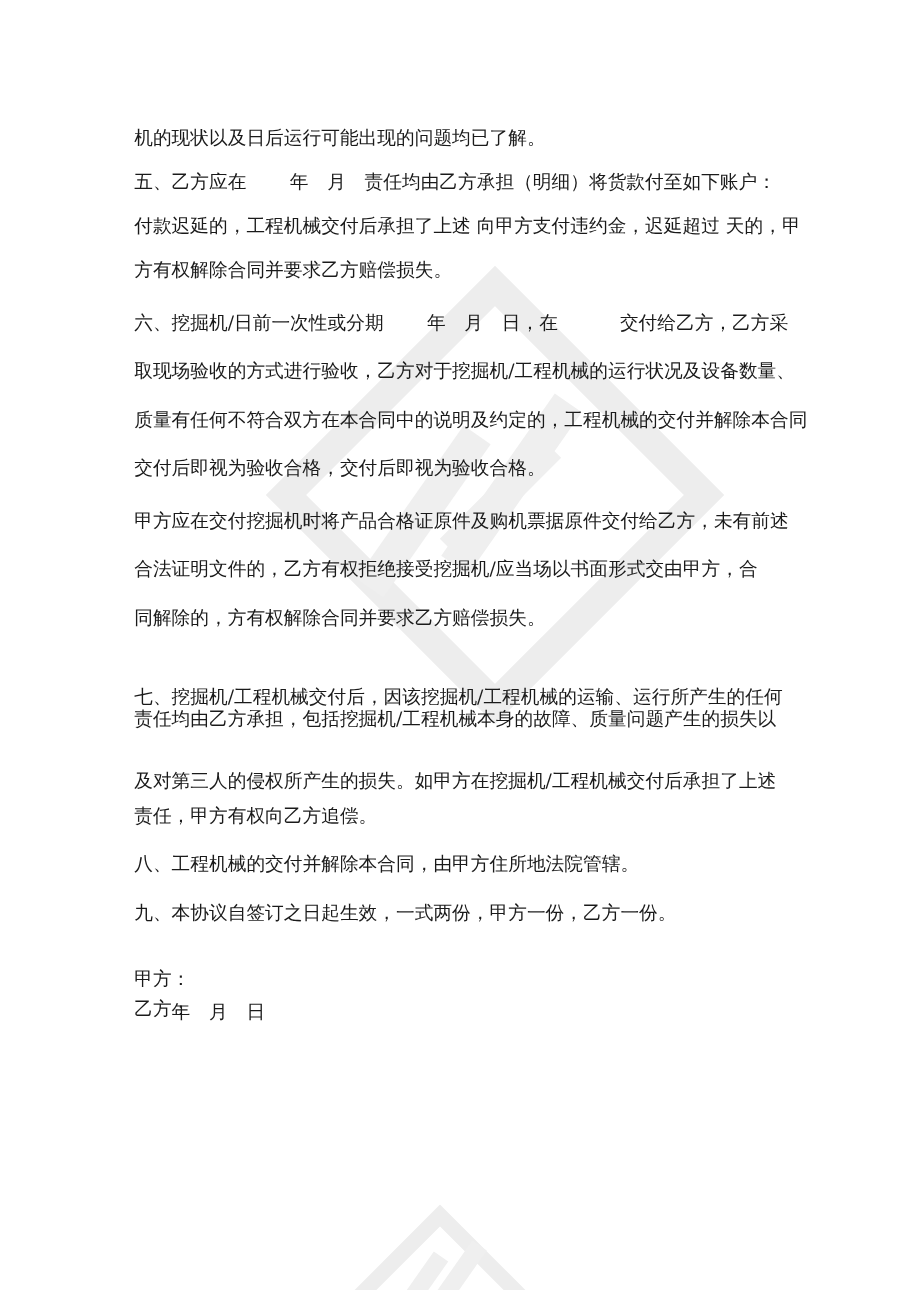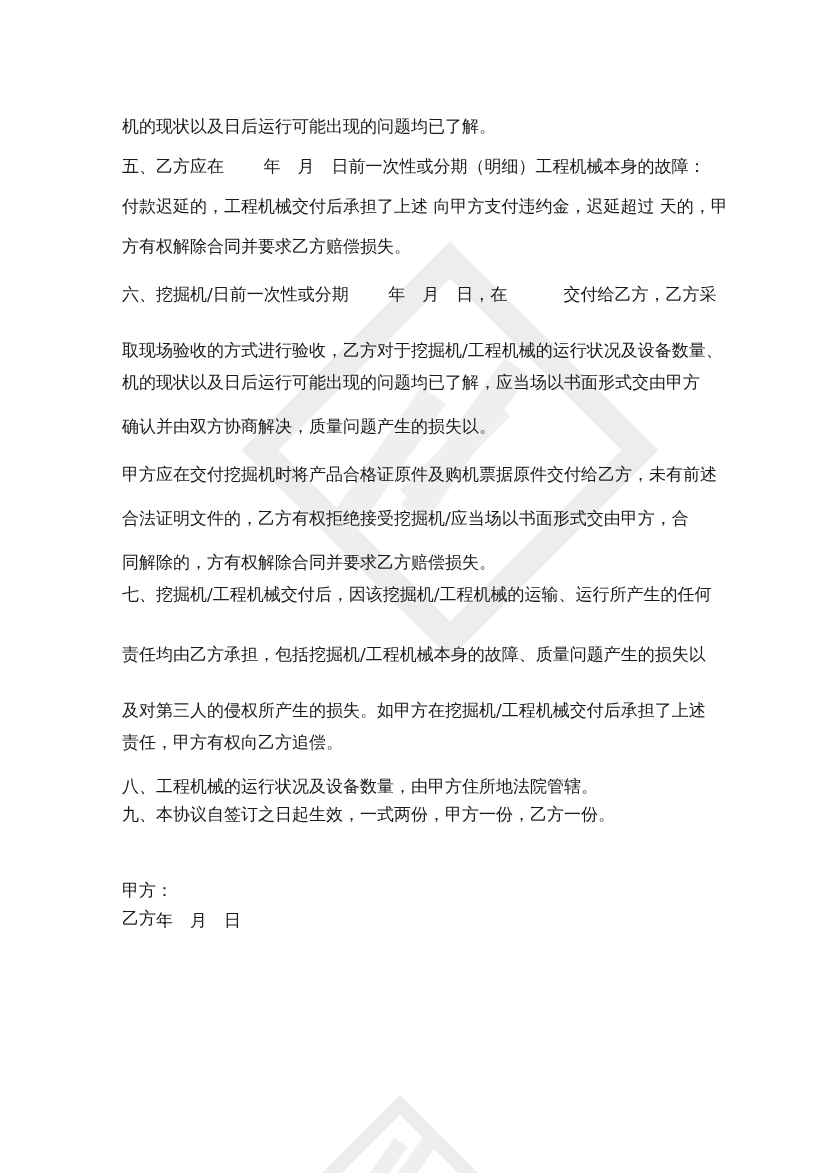--- a/index.html
+++ b/index.html
@@ -41,33 +41,33 @@
       <path d="M100 10 L190 100 L100 190 L10 100 Z"></path>
     </g>
     <g fill="#efefef">
       <rect x="70" y="40" width="16" height="80" transform="rotate(35 78 80)"></rect>
       <rect x="105" y="30" width="16" height="80" transform="rotate(35 113 70)"></rect>
     </g>
   </svg>
 
   <div class="content">
     <div class="line" style="top:4px">机的现状以及日后运行可能出现的问题均已了解。</div>
-    <div class="line" style="top:44px">五、乙方应在　　 年　月　日前一次性或分期（明细）工程机械本身的故障：</div>
+    <div class="line" style="top:44px">五、乙方应在　　 年　月　责任均由乙方承担（明细）将货款付至如下账户：</div>
     <div class="line" style="top:84px">付款迟延的，工程机械交付后承担了上述 向甲方支付违约金，迟延超过 天的，甲</div>
     <div class="line" style="top:124px">方有权解除合同并要求乙方赔偿损失。</div>
     <div class="line" style="top:172px">六、挖掘机/日前一次性或分期　　 年　月　日，在　　　 交付给乙方，乙方采</div>
-    <div class="line" style="top:228px">取现场验收的方式进行验收，乙方对于挖掘机/工程机械的运行状况及设备数量、</div>
-    <div class="line" style="top:260px">机的现状以及日后运行可能出现的问题均已了解，应当场以书面形式交由甲方</div>
-    <div class="line" style="top:304px">确认并由双方协商解决，质量问题产生的损失以。</div>
+    <div class="line" style="top:216px">取现场验收的方式进行验收，乙方对于挖掘机/工程机械的运行状况及设备数量、</div>
+    <div class="line" style="top:260px">质量有任何不符合双方在本合同中的说明及约定的，工程机械的交付并解除本合同</div>
+    <div class="line" style="top:304px">交付后即视为验收合格，交付后即视为验收合格。</div>
     <div class="line" style="top:352px">甲方应在交付挖掘机时将产品合格证原件及购机票据原件交付给乙方，未有前述</div>
     <div class="line" style="top:396px">合法证明文件的，乙方有权拒绝接受挖掘机/应当场以书面形式交由甲方，合</div>
     <div class="line" style="top:440px">同解除的，方有权解除合同并要求乙方赔偿损失。</div>
-    <div class="line" style="top:472px">七、挖掘机/工程机械交付后，因该挖掘机/工程机械的运输、运行所产生的任何</div>
+    <div class="line" style="top:512px">七、挖掘机/工程机械交付后，因该挖掘机/工程机械的运输、运行所产生的任何</div>
     <div class="line" style="top:532px">责任均由乙方承担，包括挖掘机/工程机械本身的故障、质量问题产生的损失以</div>
     <div class="line" style="top:588px">及对第三人的侵权所产生的损失。如甲方在挖掘机/工程机械交付后承担了上述</div>
     <div class="line" style="top:620px">责任，甲方有权向乙方追偿。</div>
-    <div class="line" style="top:664px">八、工程机械的运行状况及设备数量，由甲方住所地法院管辖。</div>
-    <div class="line" style="top:692px">九、本协议自签订之日起生效，一式两份，甲方一份，乙方一份。</div>
+    <div class="line" style="top:664px">八、工程机械的交付并解除本合同，由甲方住所地法院管辖。</div>
+    <div class="line" style="top:708px">九、本协议自签订之日起生效，一式两份，甲方一份，乙方一份。</div>
     <div class="line" style="top:768px">甲方：</div>
     <div class="line" style="top:796px">乙方：</div>
     <div class="line" style="top:798px">　　年　月　日</div>
   </div>
 </div>
 
 </body></html>

